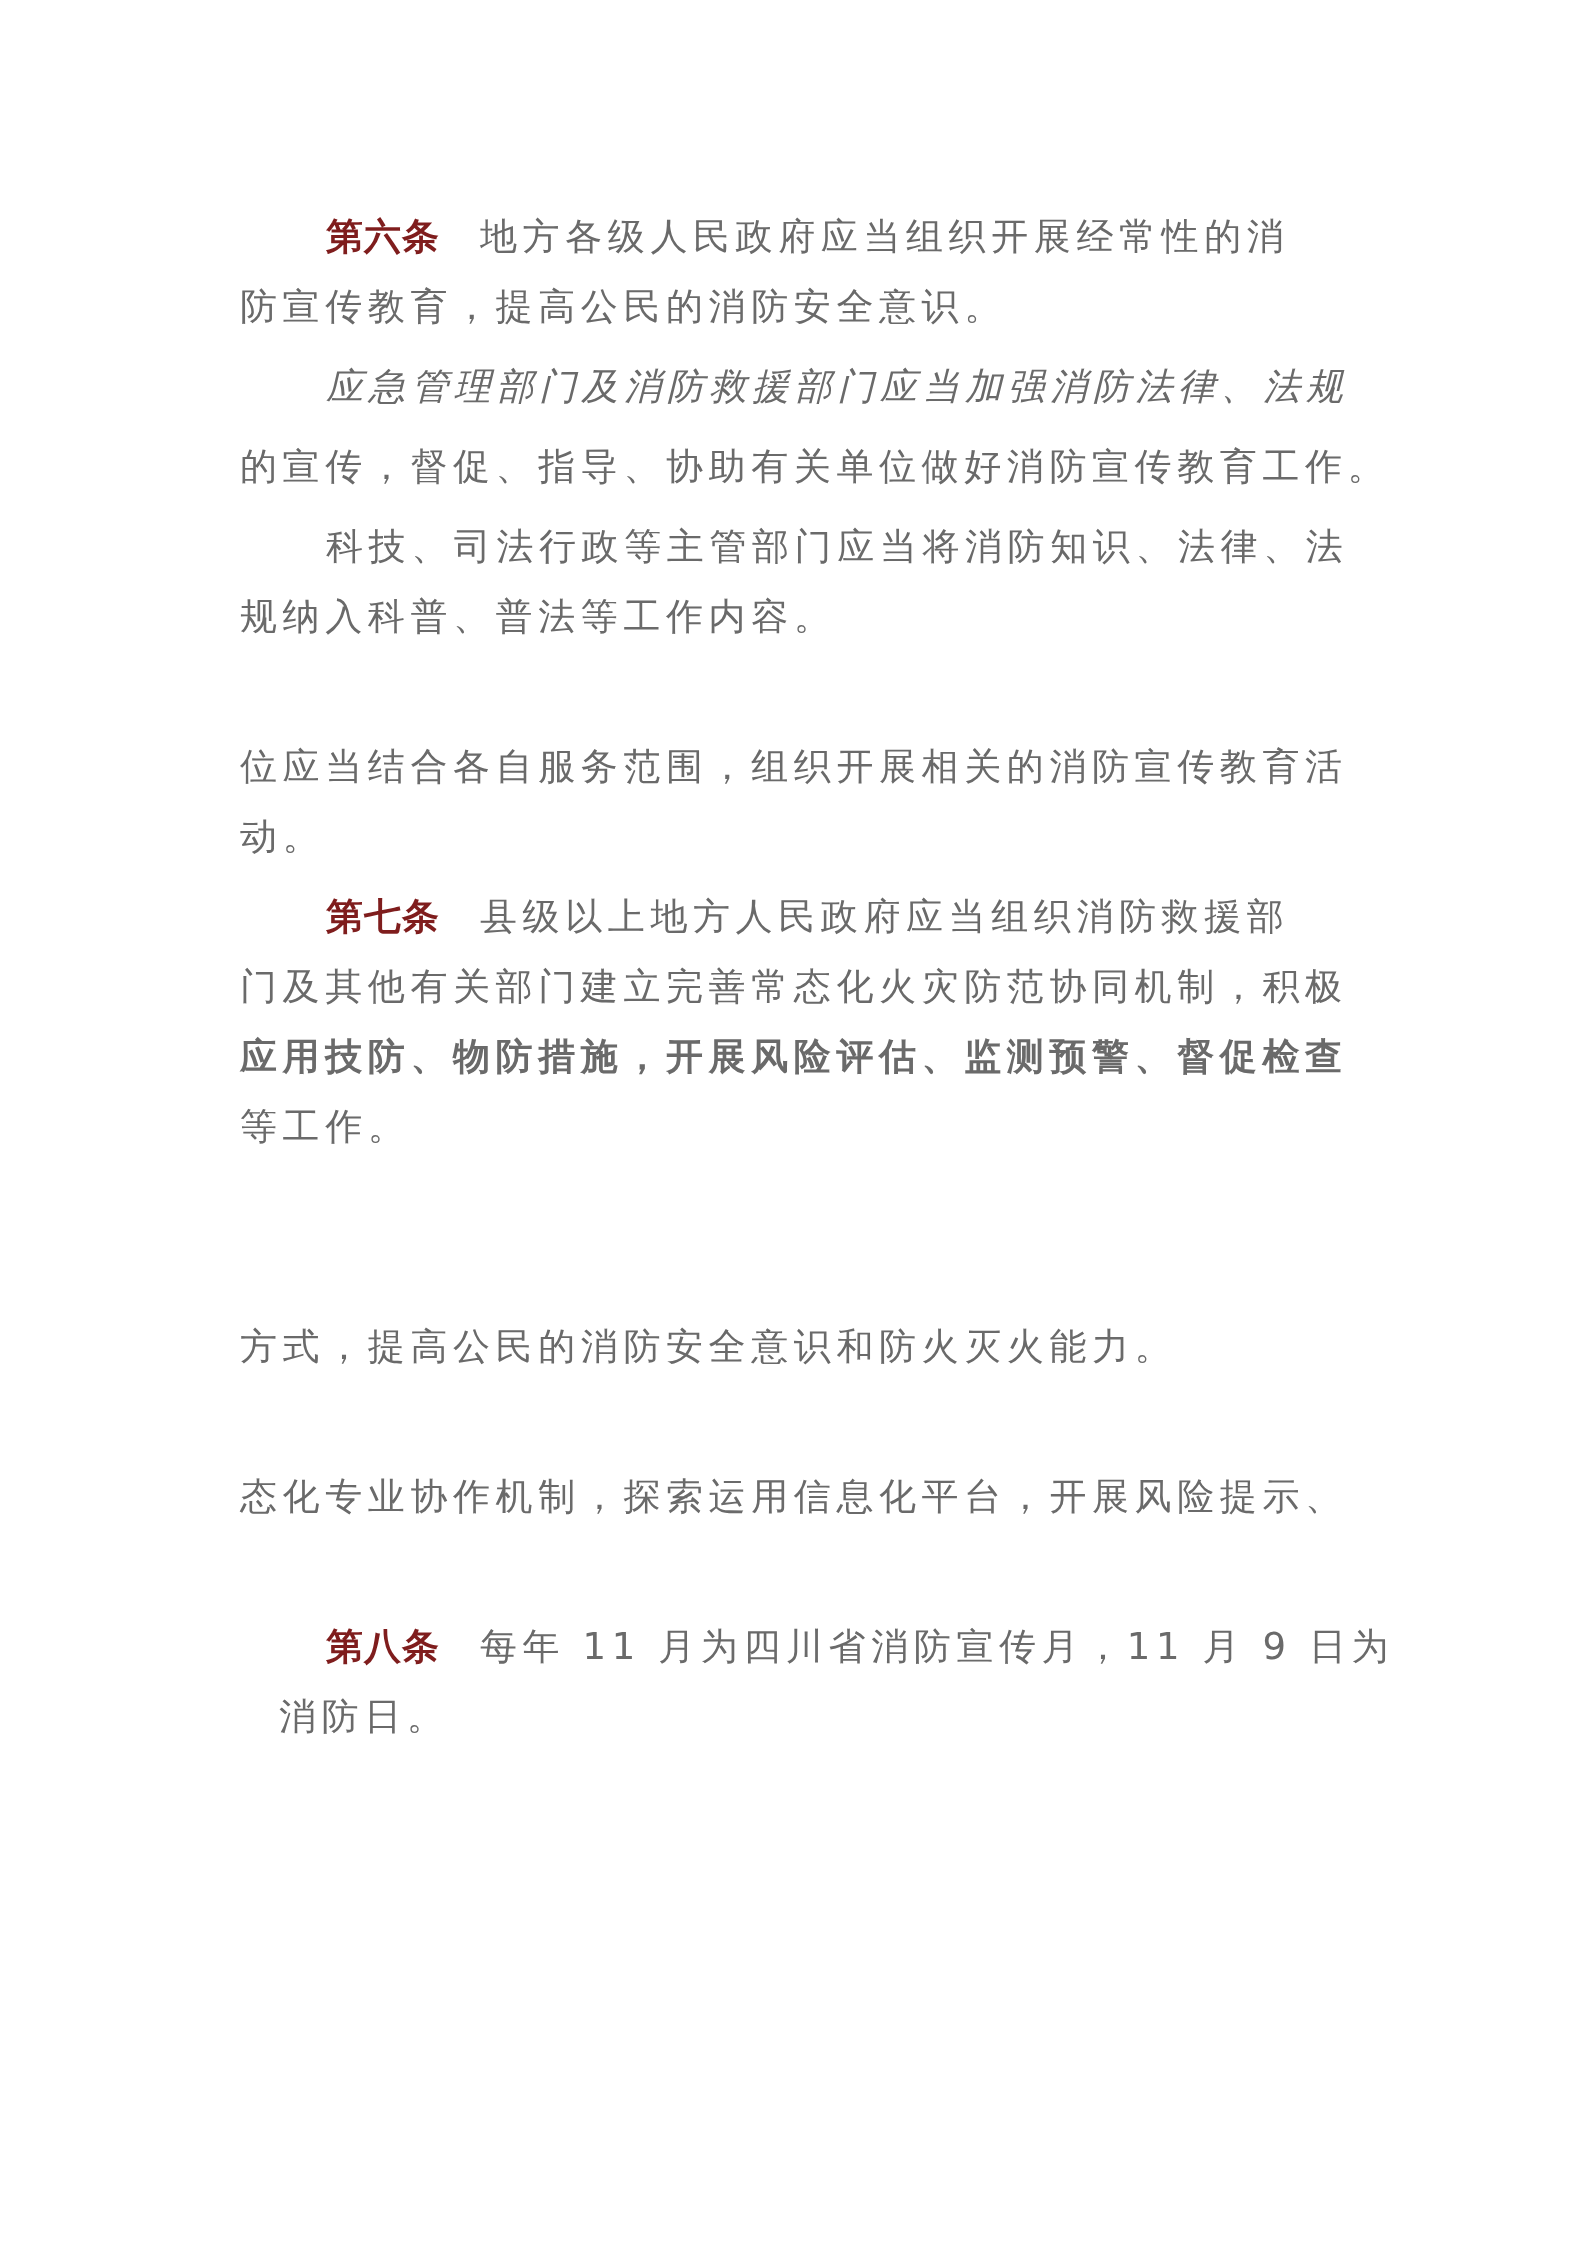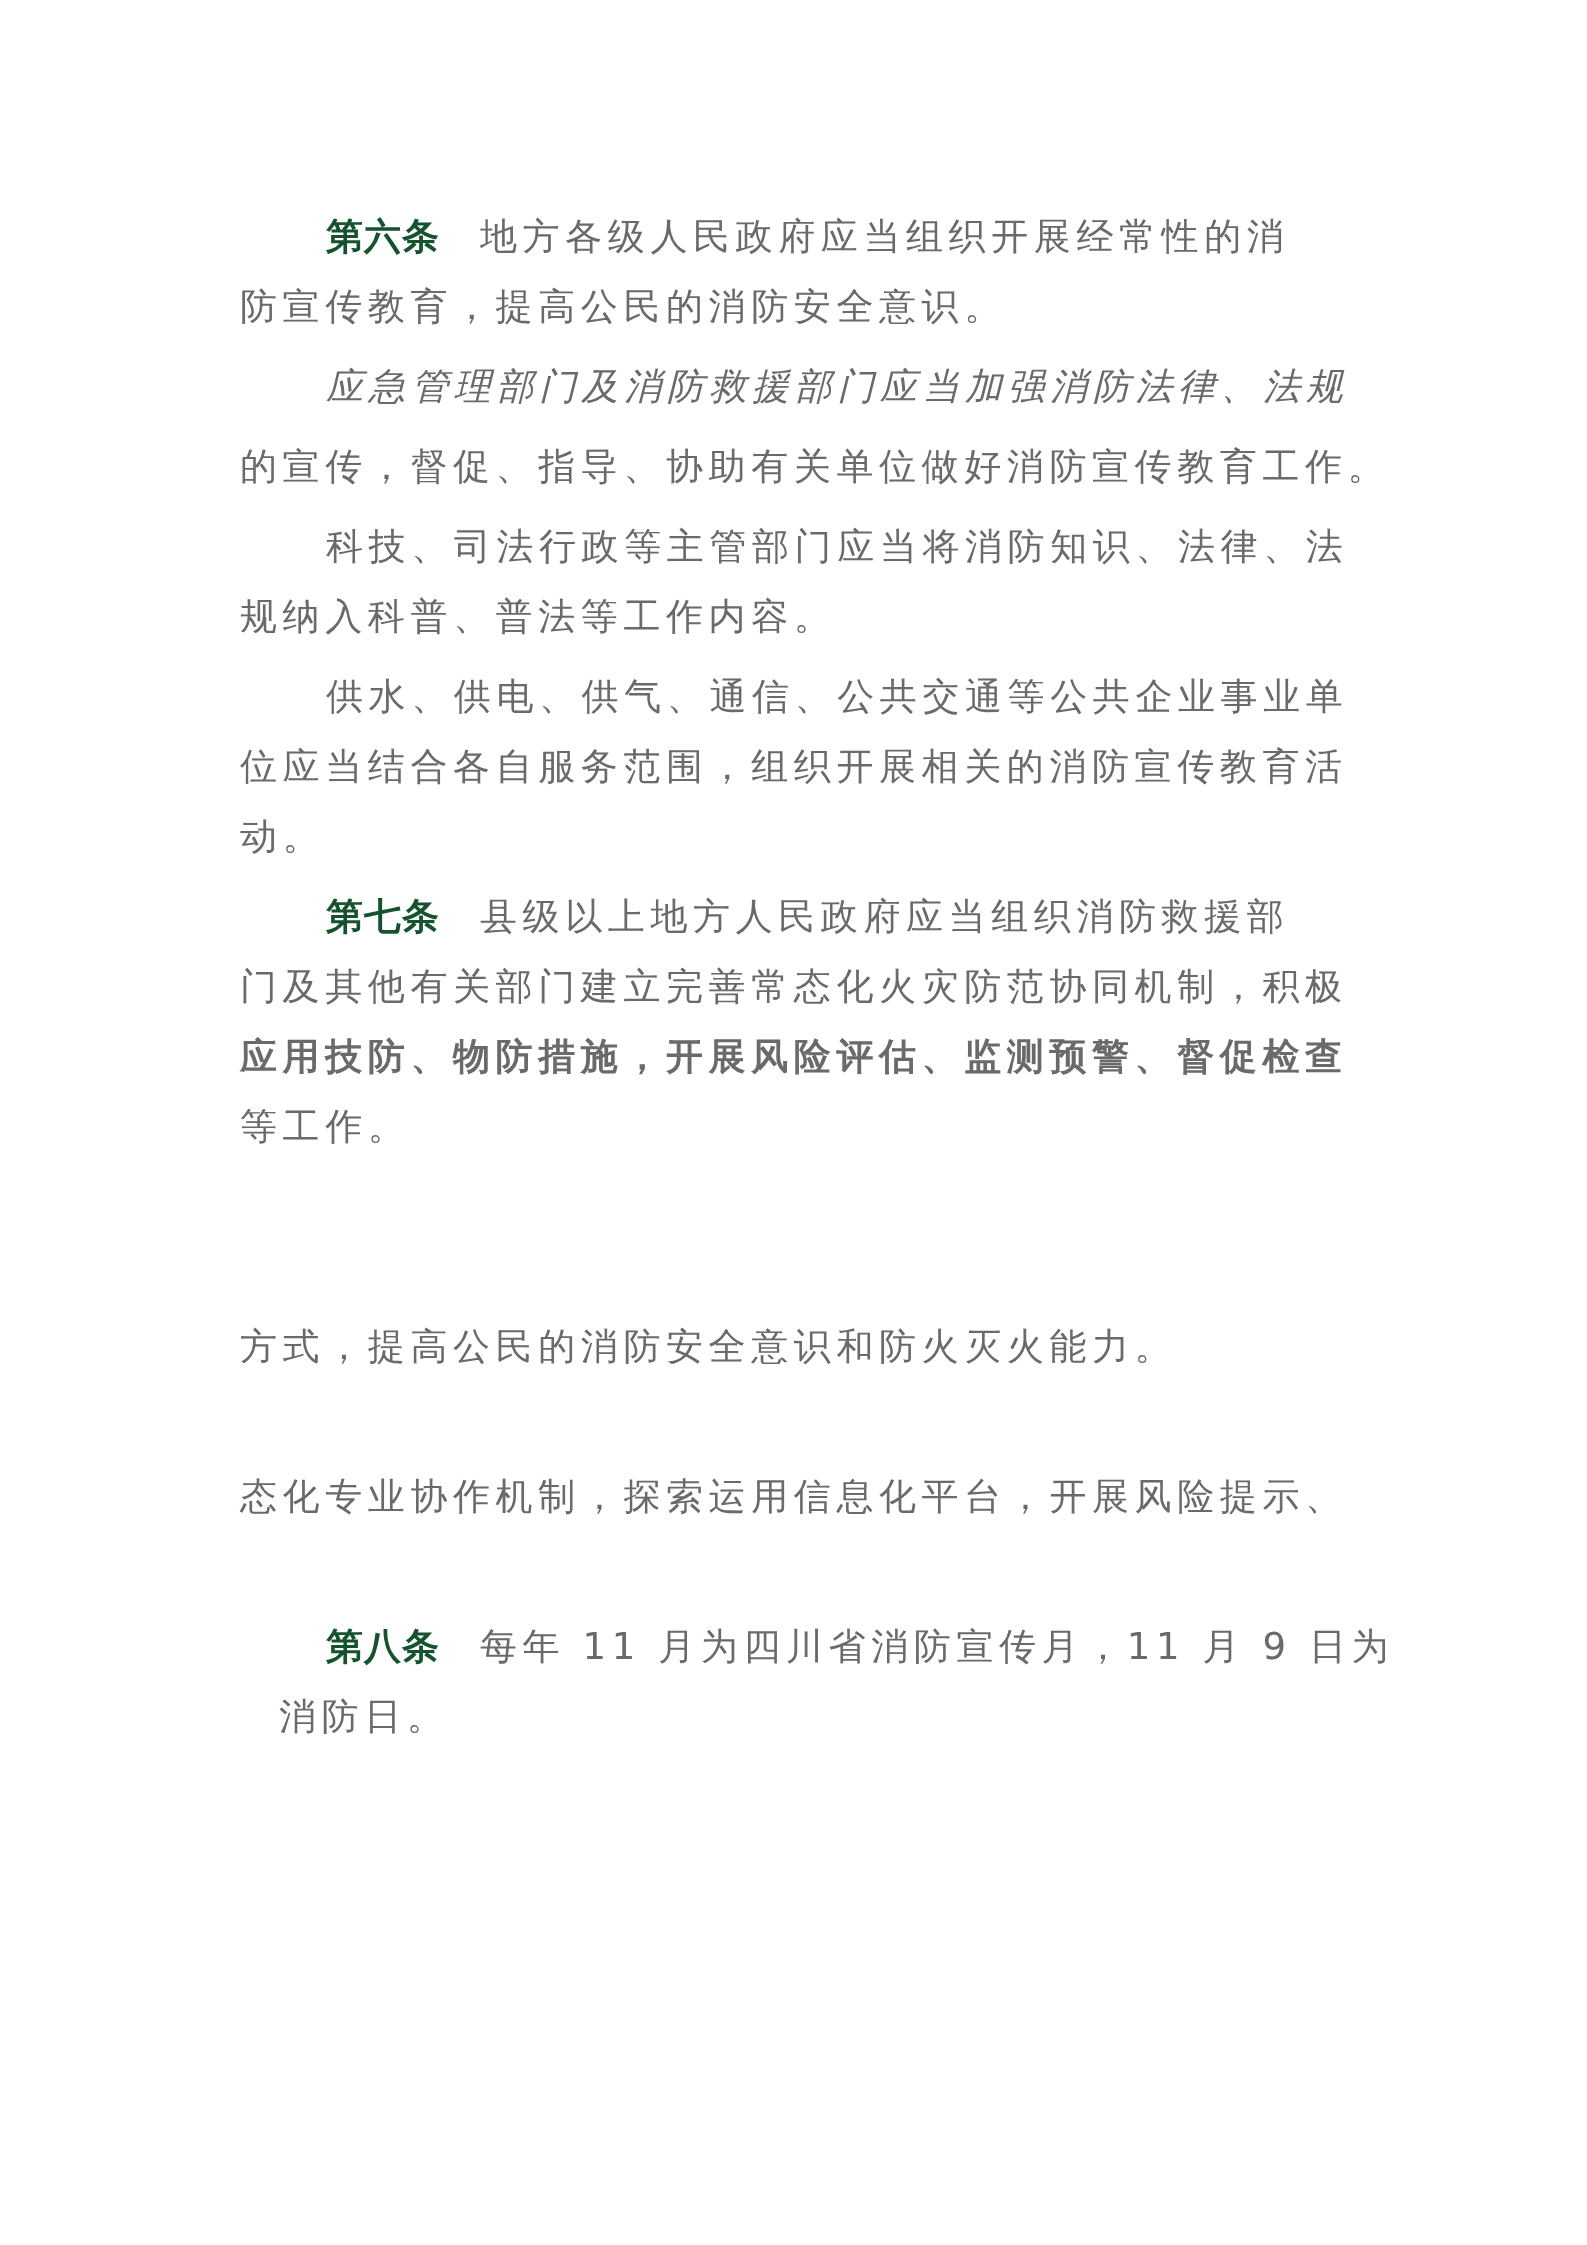--- a/index.html
+++ b/index.html
@@ -29,21 +29,21 @@
       color: #6a6a6a;
       letter-spacing: 5.6px;
       white-space: nowrap;
       line-height: 48px;
       height: 48px;
       font-weight: normal;
     }
     .line.indent { left: 326px; }
     .art {
       font-weight: bold;
-      color: #14532d;
+      color: #7f1d1d;
       letter-spacing: 1px;
       margin-right: 40px;
       margin-top: 28px;
     }
   </style>
 </head>
 <body>
 
 <div class="page">
 
@@ -61,23 +61,20 @@
     <span>的宣传，督促、指导、协助有关单位做好消防宣传教育工作。</span>
   </div>
 
   <div class="line indent" style="top:523px;">
     <span>科技、司法行政等主管部门应当将消防知识、法律、法</span>
   </div>
   <div class="line" style="top:593px;">
     <span>规纳入科普、普法等工作内容。</span>
   </div>
 
-  <div class="line indent" style="top:673px;">
-    <span>供水、供电、供气、通信、公共交通等公共企业事业单</span>
-  </div>
   <div class="line" style="top:743px;">
     <span>位应当结合各自服务范围，组织开展相关的消防宣传教育活</span>
   </div>
   <div class="line" style="top:813px;">
     <span>动。</span>
   </div>
 
   <div class="line indent" style="top:893px;">
     <span class="art">第七条</span><span>县级以上地方人民政府应当组织消防救援部</span>
   </div>

